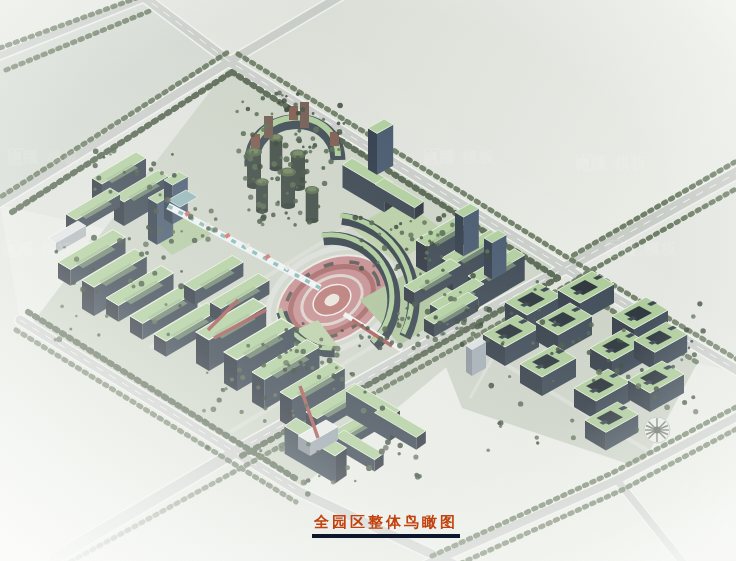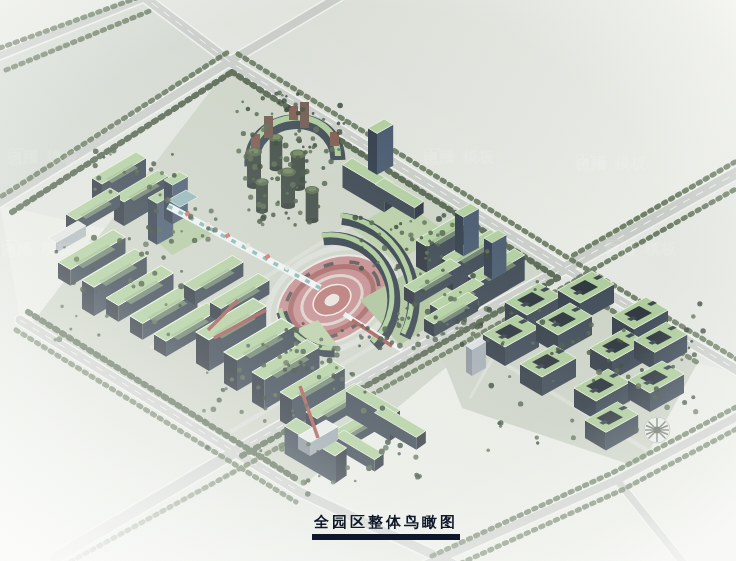--- a/index.html
+++ b/index.html
@@ -6,22 +6,22 @@
   .stage{
     position:relative;width:736px;height:561px;overflow:hidden;
     background:#e0e4dd;font-family:"Liberation Sans", sans-serif;padding-left:36px;
   }
   .stage svg{position:absolute;left:0;top:0;}
   .caption{
     position:absolute;left:0;right:0;top:513px;text-align:center;
     pointer-events:none;
   }
   .caption span{
-    display:inline-block;color:#0f172a;font-size:15px;font-weight:bold;
-    letter-spacing:3px;border-bottom:6px solid #0f172a;padding:0 2px 2px 2px;
+    display:inline-block;color:#c2410c;font-size:15px;font-weight:bold;
+    letter-spacing:3px;border-bottom:4px solid #0f172a;padding:0 2px 2px 2px;
     font-family:"Liberation Sans","DejaVu Sans",sans-serif;
   }
   .wm{
     position:absolute;display:flex;align-items:center;gap:4px;
     opacity:.14;color:#ffffff;font-size:15px;font-weight:bold;
     letter-spacing:1px;pointer-events:none;white-space:nowrap;
   }
   .wm .wm-logo{width:17px;height:17px;flex:0 0 auto;}
   .wm .wm-sub{opacity:.75;margin-left:3px;}
 </style>

